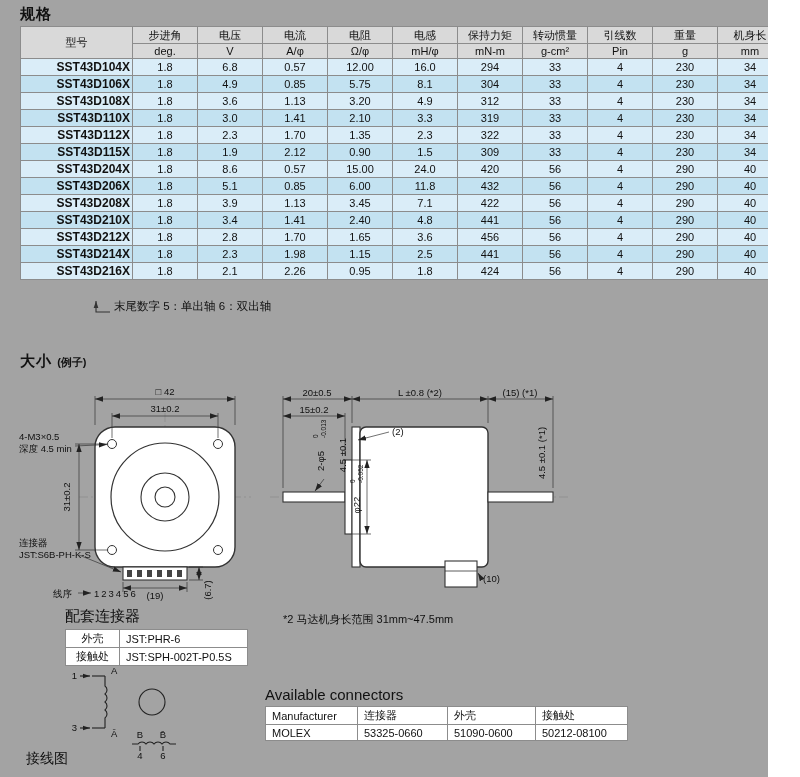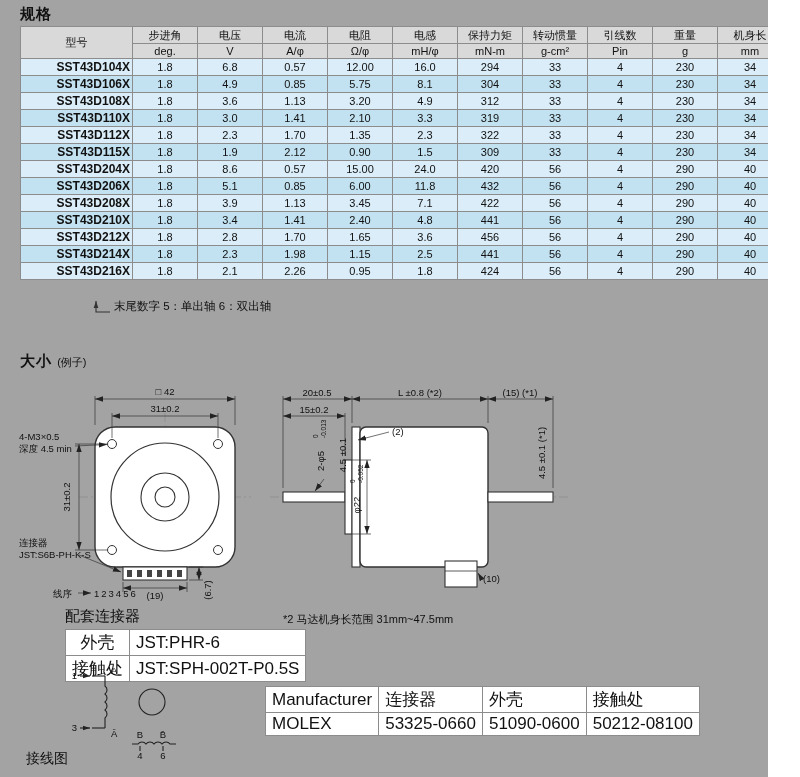--- a/index.html
+++ b/index.html
@@ -1,37 +1,37 @@
 <!DOCTYPE html>
 <html style="--header-bg: #d9d9d9; --row-light: #daedf8; --row-dark: #c3e2f1; --table-border: #8c8c8c;"><head>
 <meta charset="utf-8">
 <style>
   *{margin:0;padding:0;box-sizing:border-box}
   html,body{background:#fff}
   body{width:800px;height:777px;font-family:"Liberation Sans",sans-serif;color:#111;position:relative}
   .page{position:relative;width:768px;height:777px;overflow:hidden;background:#a3a3a3}
   .abs{position:absolute}
   .sec-title{position:absolute;font-size:15px;font-weight:bold;letter-spacing:1px}
-  .sec-sub{font-size:11px;font-weight:normal;letter-spacing:0}
+  .sec-sub{font-size:11px;font-weight:bold;letter-spacing:0}
 
   
   #spec-table{position:absolute;left:20px;top:26px;width:762px;border-collapse:collapse;table-layout:fixed;font-size:11px;text-align:center;border:1px solid #777}
   #spec-table th,#spec-table td{border:1px solid var(--table-border);padding:0 2px;height:17px;overflow:hidden;white-space:nowrap}
   #spec-table thead th{background:var(--header-bg);font-weight:normal}
   #spec-table thead tr:nth-child(2) th{height:15px}
   #spec-table tbody tr:nth-child(odd){background:var(--row-light)}
   #spec-table tbody tr:nth-child(even){background:var(--row-dark)}
   #spec-table tbody td:first-child{font-weight:bold;text-align:right;padding-left:10px;font-size:12px}
 
   
   .footnote{position:absolute;left:90px;top:297px;display:flex;align-items:center;gap:2px;font-size:11.5px}
 
   
   .mini-title{font-size:15px;margin-bottom:3px}
-  .mini-table{border-collapse:collapse;font-size:17px;background:#fff}
+  .mini-table{border-collapse:collapse;font-size:11px;background:#fff}
   .mini-table th,.mini-table td{border:1px solid var(--table-border);padding:1px 6px;height:16px;font-weight:normal;white-space:nowrap}
   #mating-table td:first-child{text-align:center;width:54px}
   #mating-table td:last-child{width:128px}
   #avail-table th,#avail-table td{text-align:left}
   #avail-table th:nth-child(1),#avail-table td:nth-child(1){width:92px}
   #avail-table th:nth-child(2),#avail-table td:nth-child(2){width:90px}
   #avail-table th:nth-child(3),#avail-table td:nth-child(3){width:88px}
   #avail-table th:nth-child(4),#avail-table td:nth-child(4){width:92px}
 
   .note-line{font-size:11px;line-height:15px;white-space:nowrap}
@@ -431,20 +431,21 @@
     <text class="t" x="57" y="71" text-anchor="end">3</text>
     <text class="t" x="91" y="77">Ā</text>
     <text class="t" x="120" y="78" text-anchor="middle">B</text>
     <text class="t" x="143" y="78" text-anchor="middle">B̄</text>
     <text class="t" x="120" y="99" text-anchor="middle">4</text>
     <text class="t" x="143" y="99" text-anchor="middle">6</text>
   </svg>
   <div class="abs" style="left:26px;top:750px;font-size:14px">接线图</div>
 
   <div class="abs" style="left:265px;top:686px">
+    <div class="mini-title">Available connectors</div>
     <table class="mini-table" id="avail-table">
       <thead>
         <tr>
           <th>Manufacturer</th>
           <th>连接器</th>
           <th>外壳</th>
           <th>接触处</th>
         </tr>
       </thead>
       <tbody>

